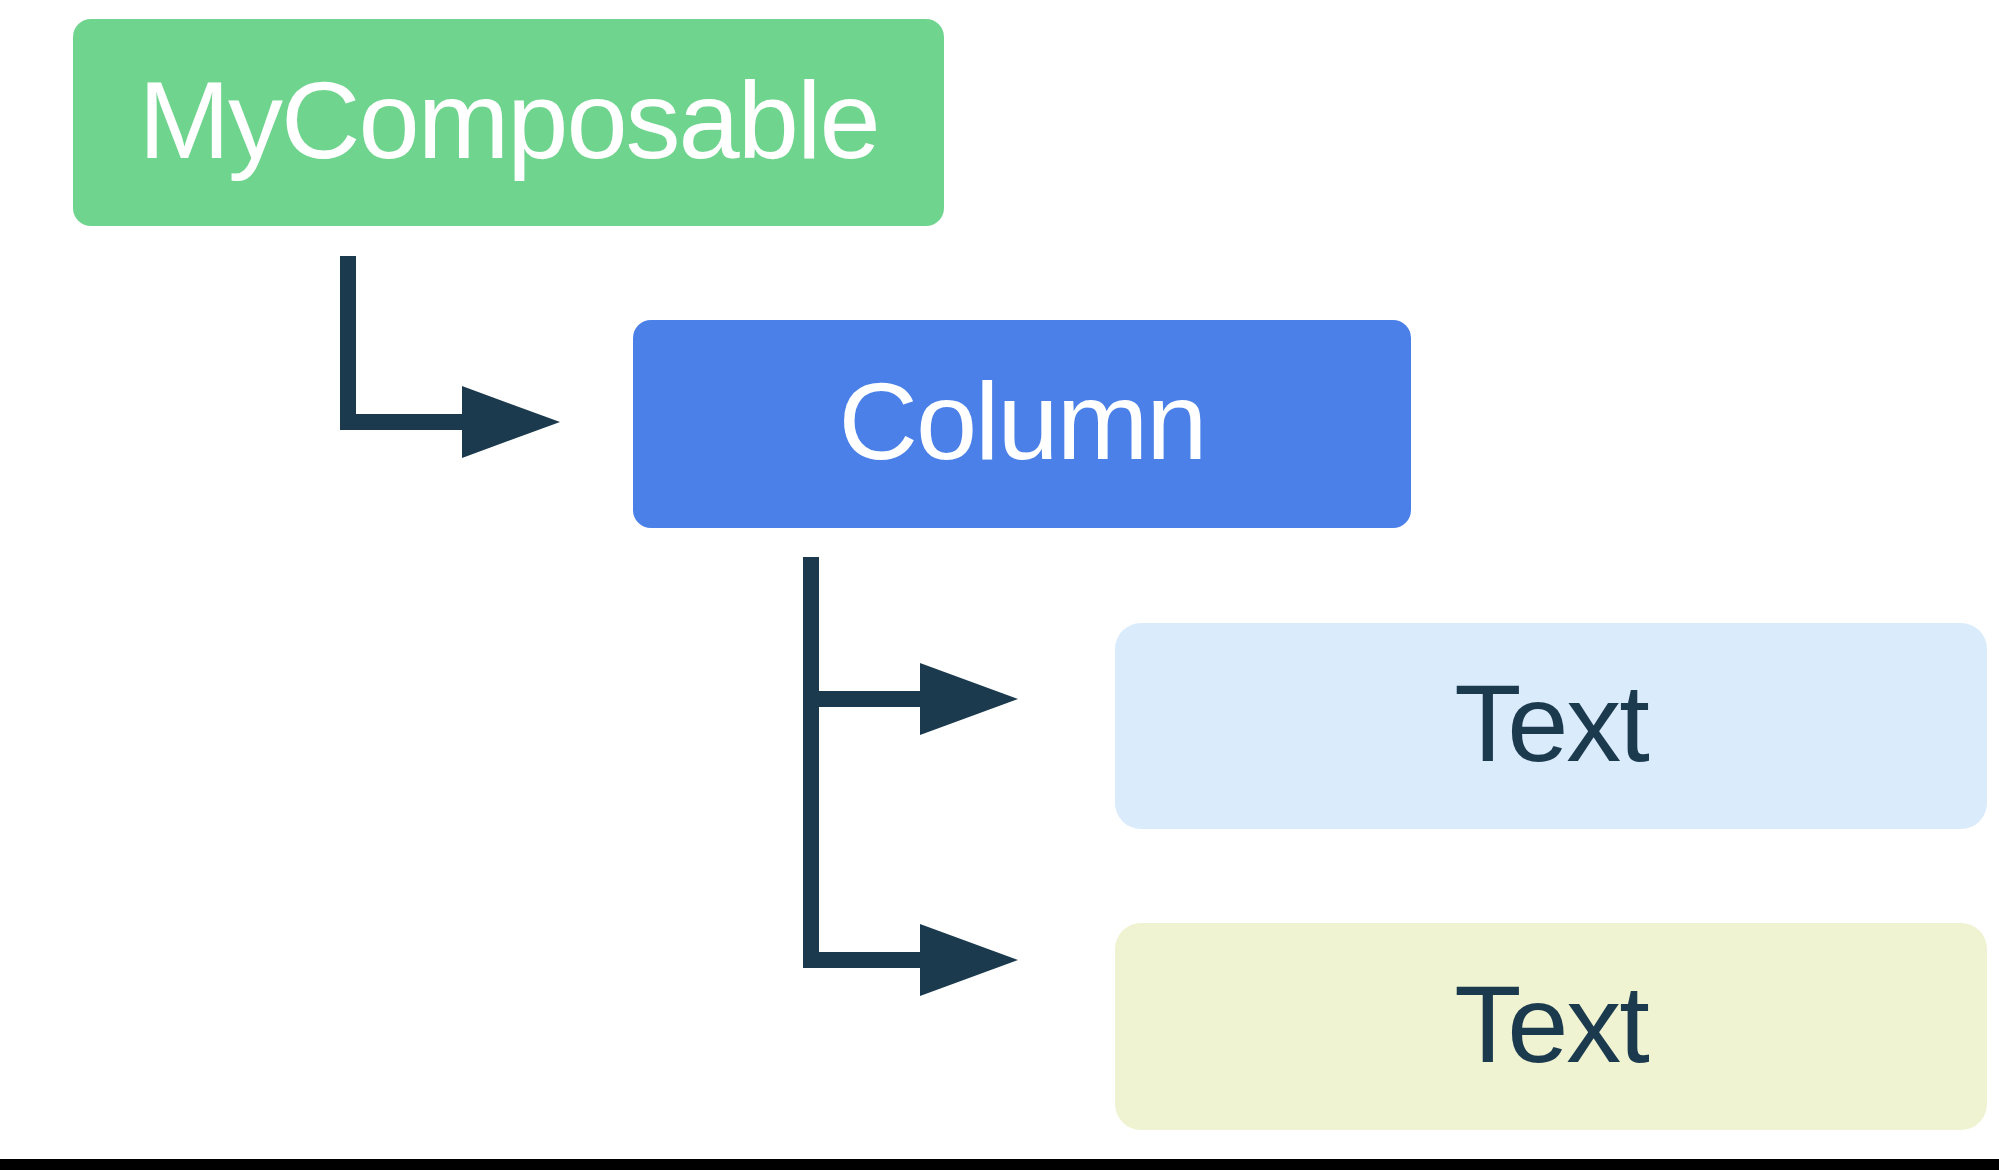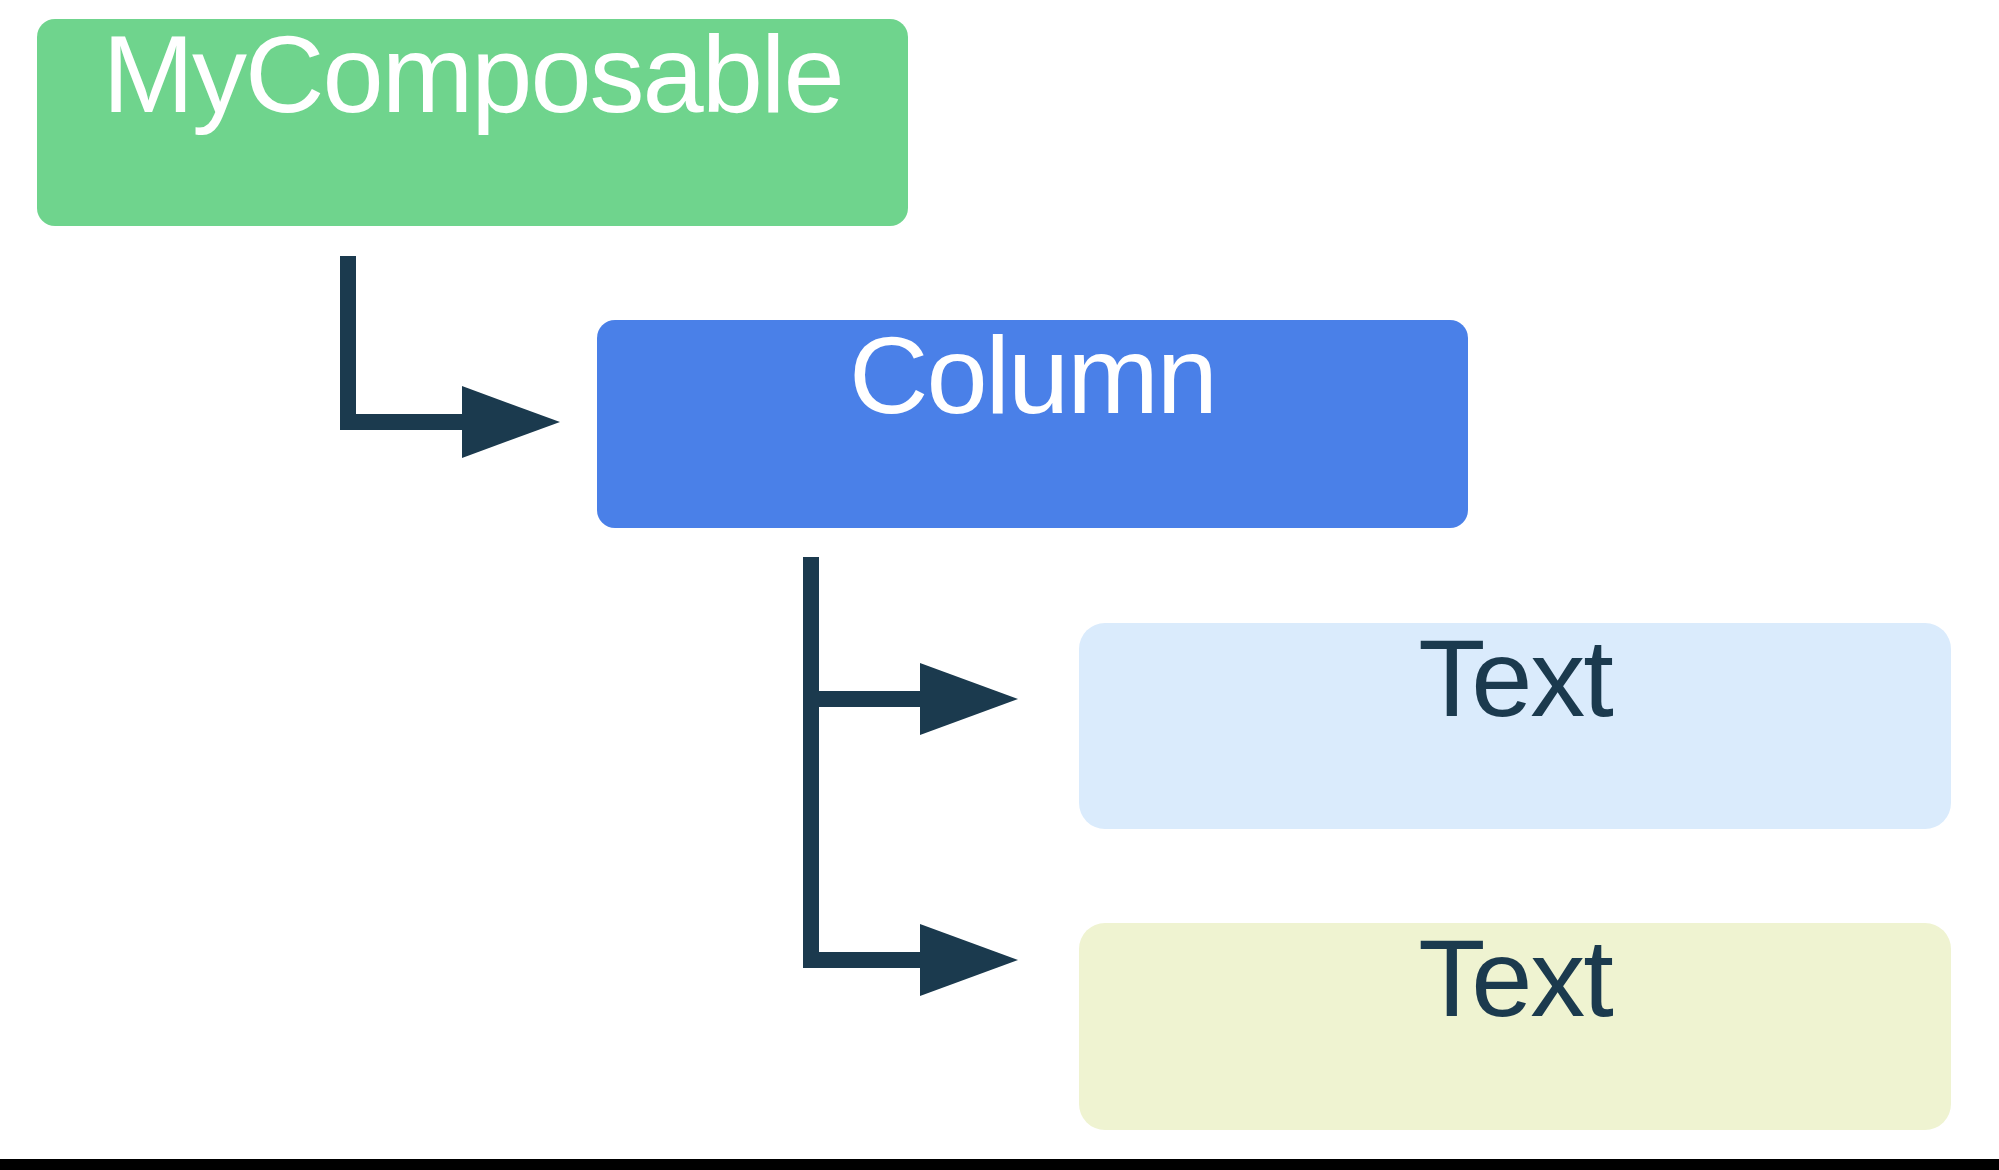--- a/index.html
+++ b/index.html
@@ -11,39 +11,41 @@
     position: relative;
     width: 1999px;
     height: 1170px;
     background: #ffffff;
     overflow: hidden;
     font-family: "Liberation Sans", sans-serif;
   }
   .node {
     position: absolute;
     display: flex;
+    align-items: center;
     justify-content: center;
     box-sizing: border-box;
+    margin-left: 36px;
   }
   .node .label {
     font-size: 110px;
     font-weight: 400;
     letter-spacing: -2px;
     line-height: 1;
     white-space: nowrap;
     padding-bottom: 6px;
   }
   .node-green {
     left: 37px; top: 19px;
     width: 871px; height: 207px;
     border-radius: 18px;
   }
   .node-blue {
     left: 597px; top: 320px;
-    width: 871px; height: 208px;
+    width: 778px; height: 208px;
     border-radius: 18px;
   }
   .node-lightblue {
     left: 1079px; top: 623px;
     width: 872px; height: 206px;
     border-radius: 26px;
   }
   .node-yellow {
     left: 1079px; top: 923px;
     width: 872px; height: 207px;

